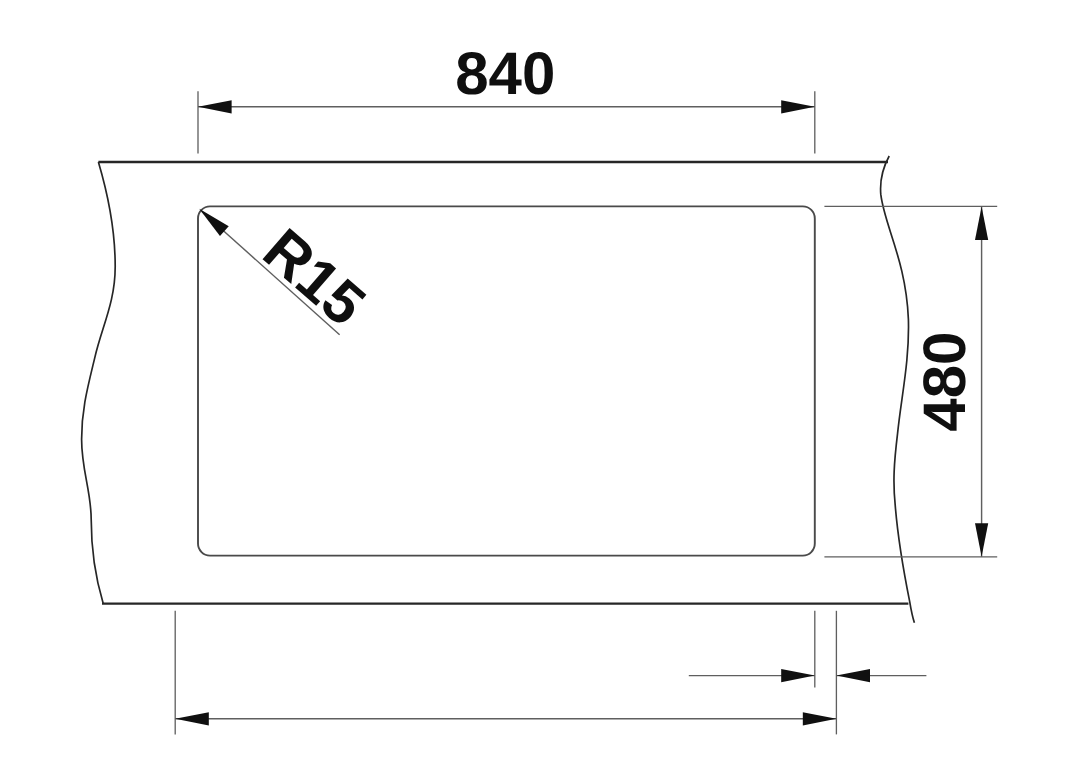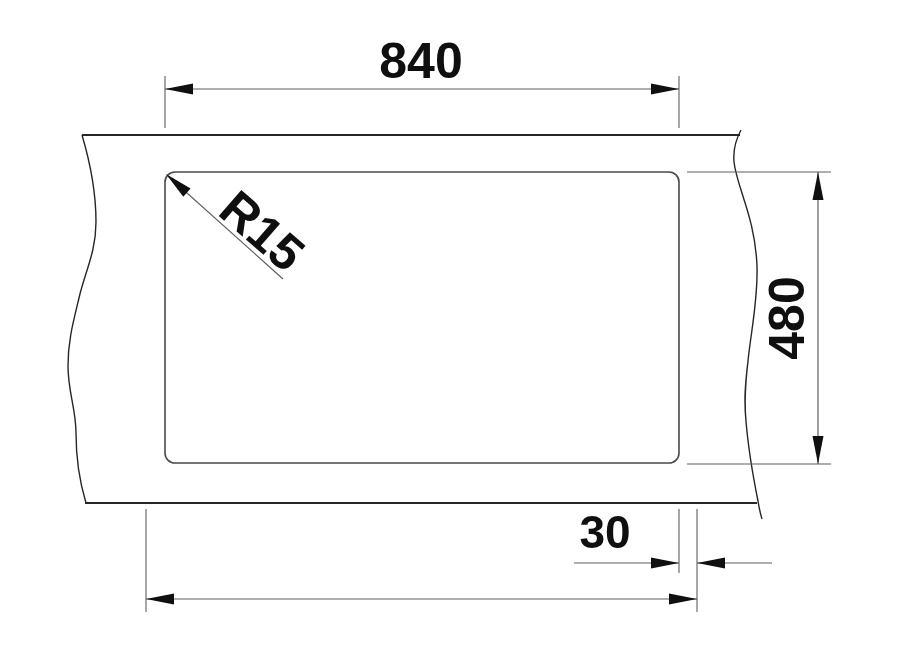--- a/index.html
+++ b/index.html
@@ -81,17 +81,16 @@
 
     <path class="dim" d="M168,176 L283,279"></path>
     <polygon class="arrow" points="166,174 183.3,196.7 190.6,188.5"></polygon>
   </svg>
 
   <div class="dim-label" style="left:421px;top:61px">840</div>
 
   <div class="dim-label rot-ccw" style="left:787px;top:318px">480</div>
 
 
-  <div class="dim-label small" style="left:605px;top:532px">30</div>
 
   <div class="dim-label rot-leader" style="left:262px;top:231px">R15</div>
 
 </div>
 
 </body></html>

